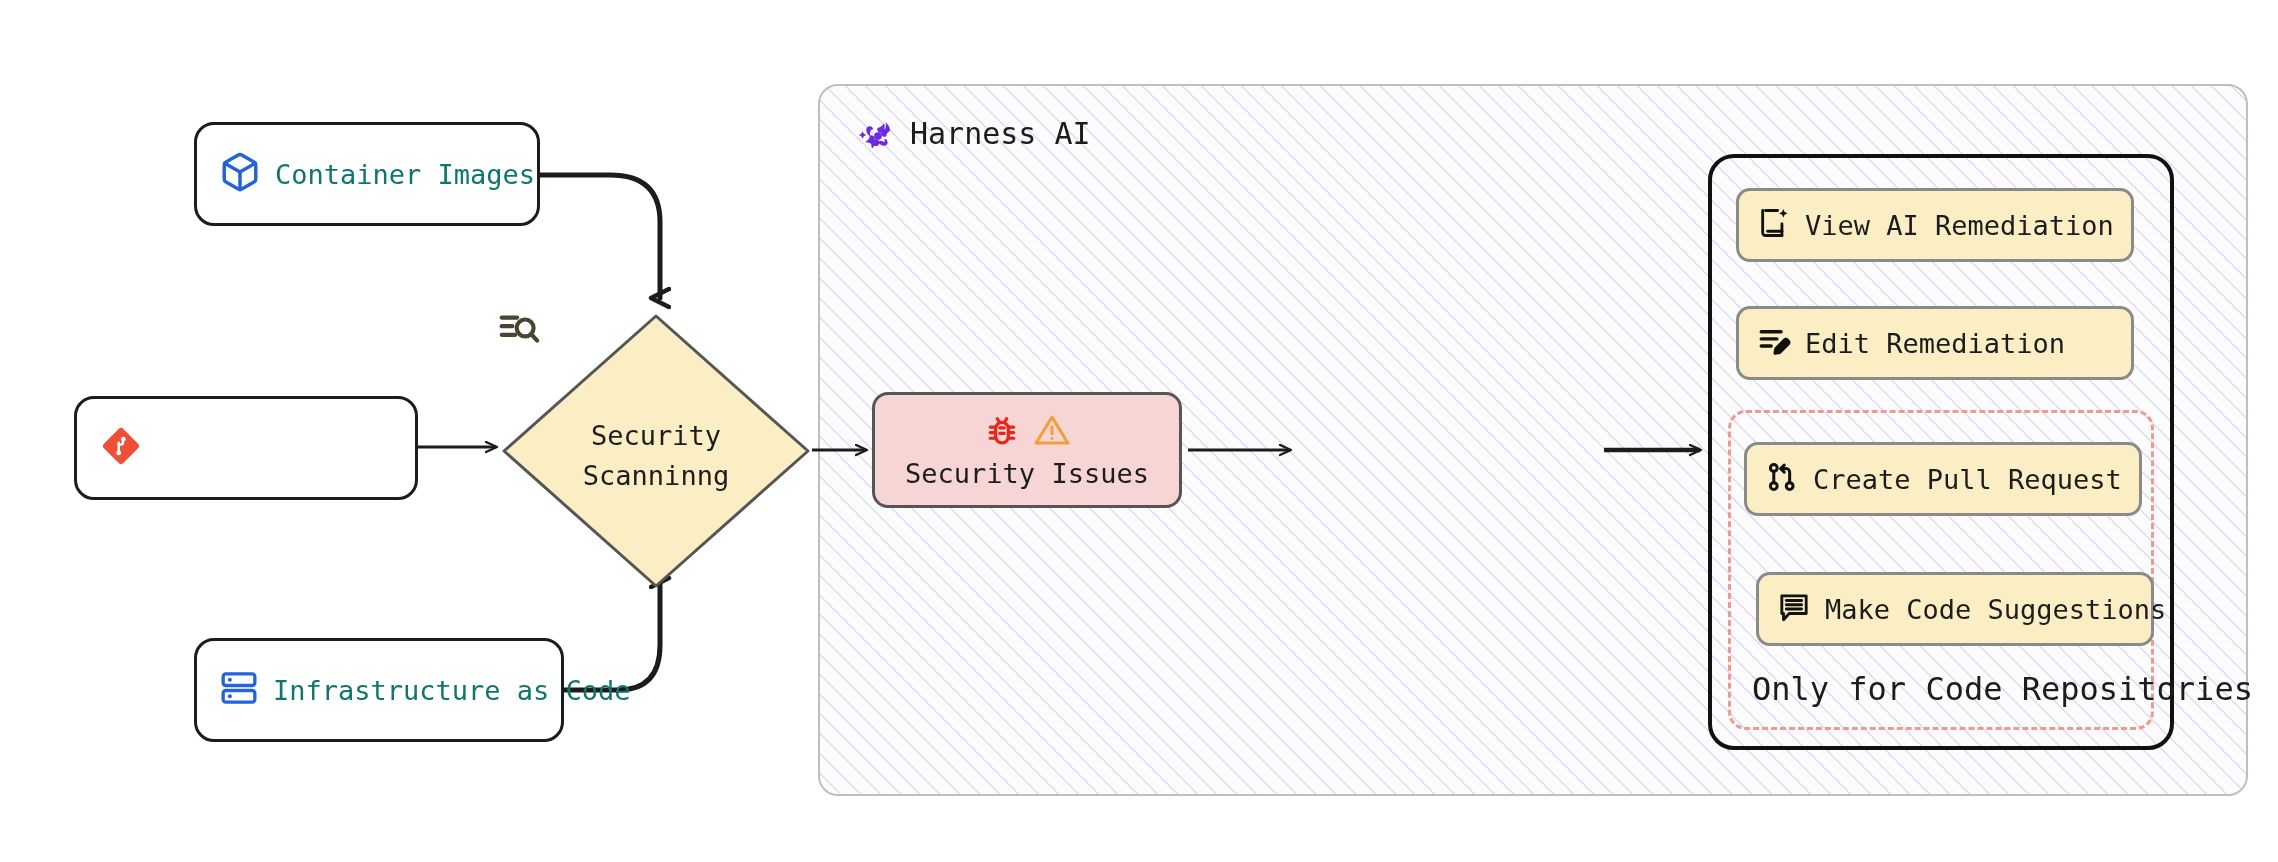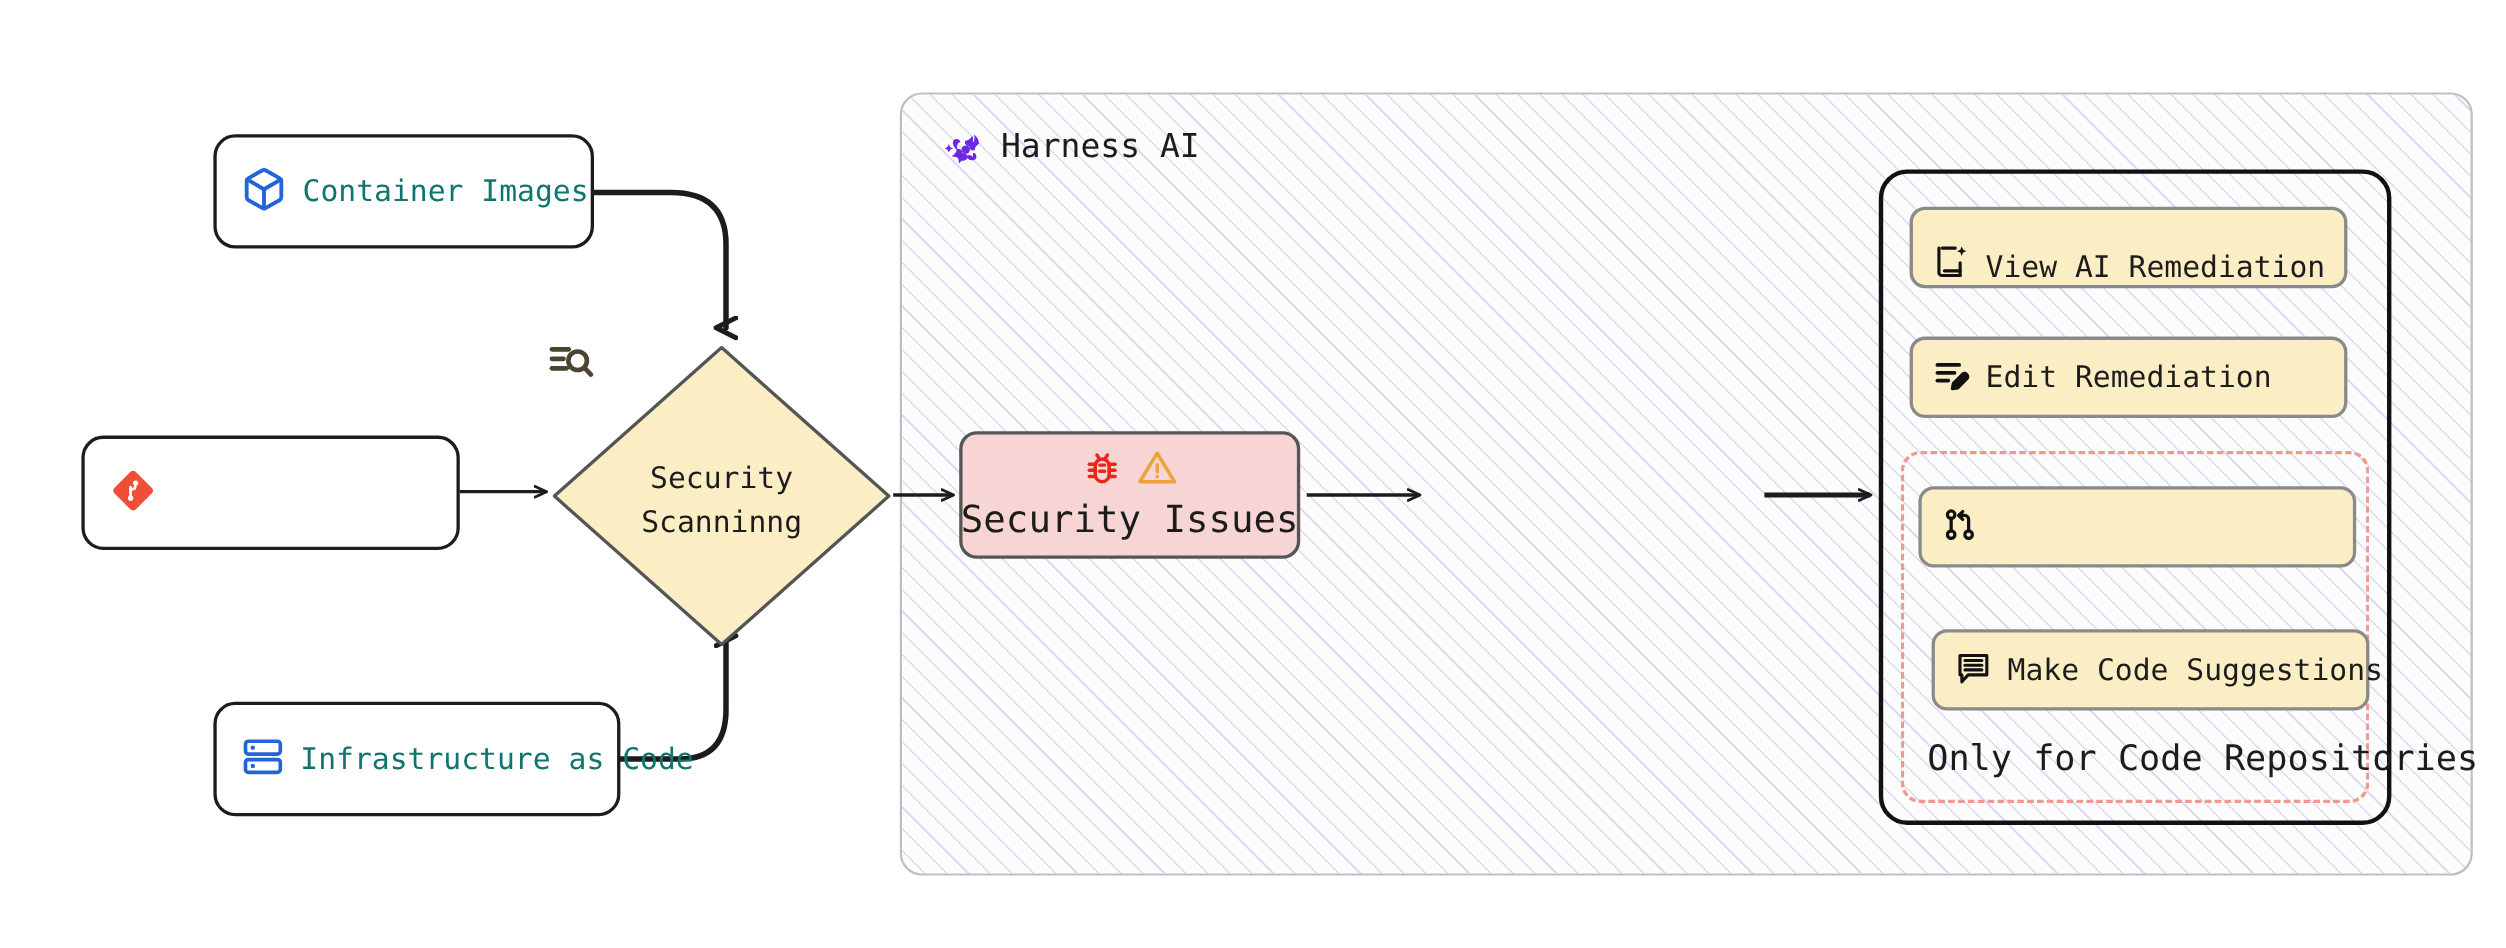--- a/index.html
+++ b/index.html
@@ -84,21 +84,21 @@
     width: 310px; height: 116px;
     background: #f8d5d5;
     border: 3px solid #555555;
     border-radius: 16px;
     display: flex; flex-direction: column;
     align-items: center; justify-content: center;
     gap: 4px;
     z-index: 3;
   }
   #security-issues .icons { display: flex; align-items: center; gap: 12px; }
-  #security-issues .lbl { font-size: 34px; color: #1c1c1c; white-space: nowrap; }
+  #security-issues .lbl { font-size: 27px; color: #1c1c1c; white-space: nowrap; }
 
   
   #actions-panel {
     position: absolute;
     left: 1708px; top: 154px;
     width: 466px; height: 596px;
     border: 4px solid #111111;
     border-radius: 26px;
     background: transparent;
     z-index: 3;
@@ -263,21 +263,21 @@
         </svg>
       </span>
     </div>
     <span class="lbl">Security Issues</span>
   </div>
 
 
   <div id="actions-panel"></div>
   <div id="dashed-group"></div>
 
-  <div class="action-btn" id="btn-view-ai-remediation" style="left:1736px; top:188px; width:398px;align-items:flex-end;">
+  <div class="action-btn" id="btn-view-ai-remediation" style="left:1736px; top:188px; width:398px;">
     <span class="ico">
       <svg width="34" height="34" viewBox="0 0 24 24" fill="none" stroke="#111111" stroke-width="2" stroke-linecap="round" stroke-linejoin="round">
         <path d="M6 3.2h8.5"></path>
         <path d="M4 3.2v15.6a2 2 0 0 0 2 2h11.6"></path>
         <path d="M17.6 12.6v8.2"></path>
         <path d="M7.5 17.8h10.1"></path>
         <path d="M18.6 2.2l0.9 2.1 2.1 0.9-2.1 0.9-0.9 2.1-0.9-2.1-2.1-0.9 2.1-0.9z" fill="#111111" stroke="none"></path>
       </svg>
     </span>
     <span class="lbl">View AI Remediation</span>
@@ -299,20 +299,21 @@
     <span class="ico">
       <svg width="34" height="34" viewBox="0 0 24 24" fill="none" stroke="#111111" stroke-width="2.1" stroke-linecap="round" stroke-linejoin="round">
         <circle cx="6.2" cy="5.6" r="2.4"></circle>
         <circle cx="6.2" cy="18.4" r="2.4"></circle>
         <circle cx="17.4" cy="18.4" r="2.4"></circle>
         <path d="M6.2 8v8"></path>
         <path d="M17.4 16V8.6a2.6 2.6 0 0 0-2.6-2.6h-3.2"></path>
         <path d="M13.6 3.6 11 6.1l2.6 2.5"></path>
       </svg>
     </span>
+    <span class="lbl">Create Pull Request</span>
   </div>
 
   <div class="action-btn" id="btn-make-code-suggestions" style="left:1756px; top:560px; width:398px;margin-top:12px;">
     <span class="ico">
       <svg width="34" height="34" viewBox="0 0 24 24" fill="none" stroke="#111111" stroke-width="2" stroke-linecap="round" stroke-linejoin="round">
         <path d="M3.4 4.2h17.2v12.4H8.6L4.6 21v-4.4H3.4z"></path>
         <path d="M6.6 7.4h10.8"></path>
         <path d="M6.6 10.4h10.8"></path>
         <path d="M6.6 13.4h10.8"></path>
       </svg>

